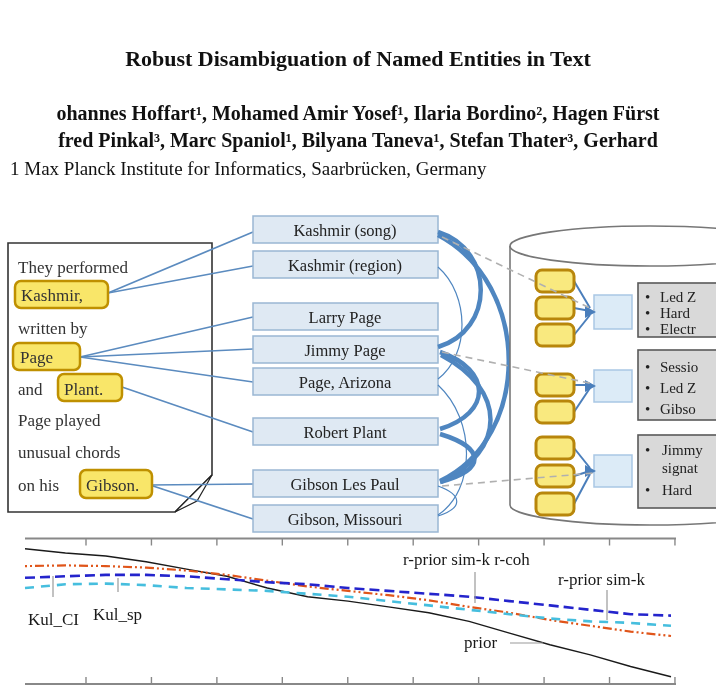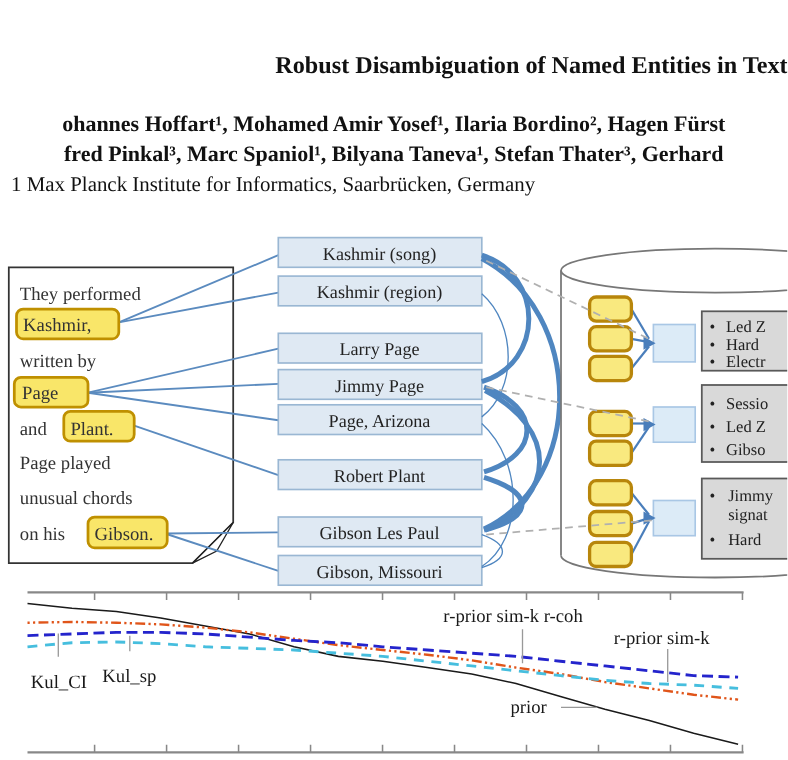--- a/index.html
+++ b/index.html
@@ -1,18 +1,18 @@
 <!DOCTYPE html>
 <html><head>
 <meta charset="utf-8">
 <style>
   html,body{margin:0;padding:0;background:#fff;}
   #page{position:relative;width:716px;height:691px;background:#fff;overflow:hidden;
         font-family:"Liberation Serif",serif;color:#111;}
-  .title{position:absolute;top:46px;left:0;width:716px;text-align:right;
+  .title{position:absolute;top:46px;left:0;width:716px;text-align:center;
          font-size:22px;font-weight:bold;white-space:nowrap;}
   .authors{position:absolute;left:0;width:716px;text-align:center;
            font-size:20px;font-weight:bold;white-space:nowrap;overflow:visible;}
   .auth1{top:102px;}
   .auth2{top:129px;}
   .affil{position:absolute;top:158px;left:10px;width:716px;text-align:left;
          font-size:19px;white-space:nowrap;}
   svg text{font-family:"Liberation Serif",serif;}
   .doc-text{font-size:17px;fill:#333;}
   .ent-text{font-size:16.5px;fill:#222;}

